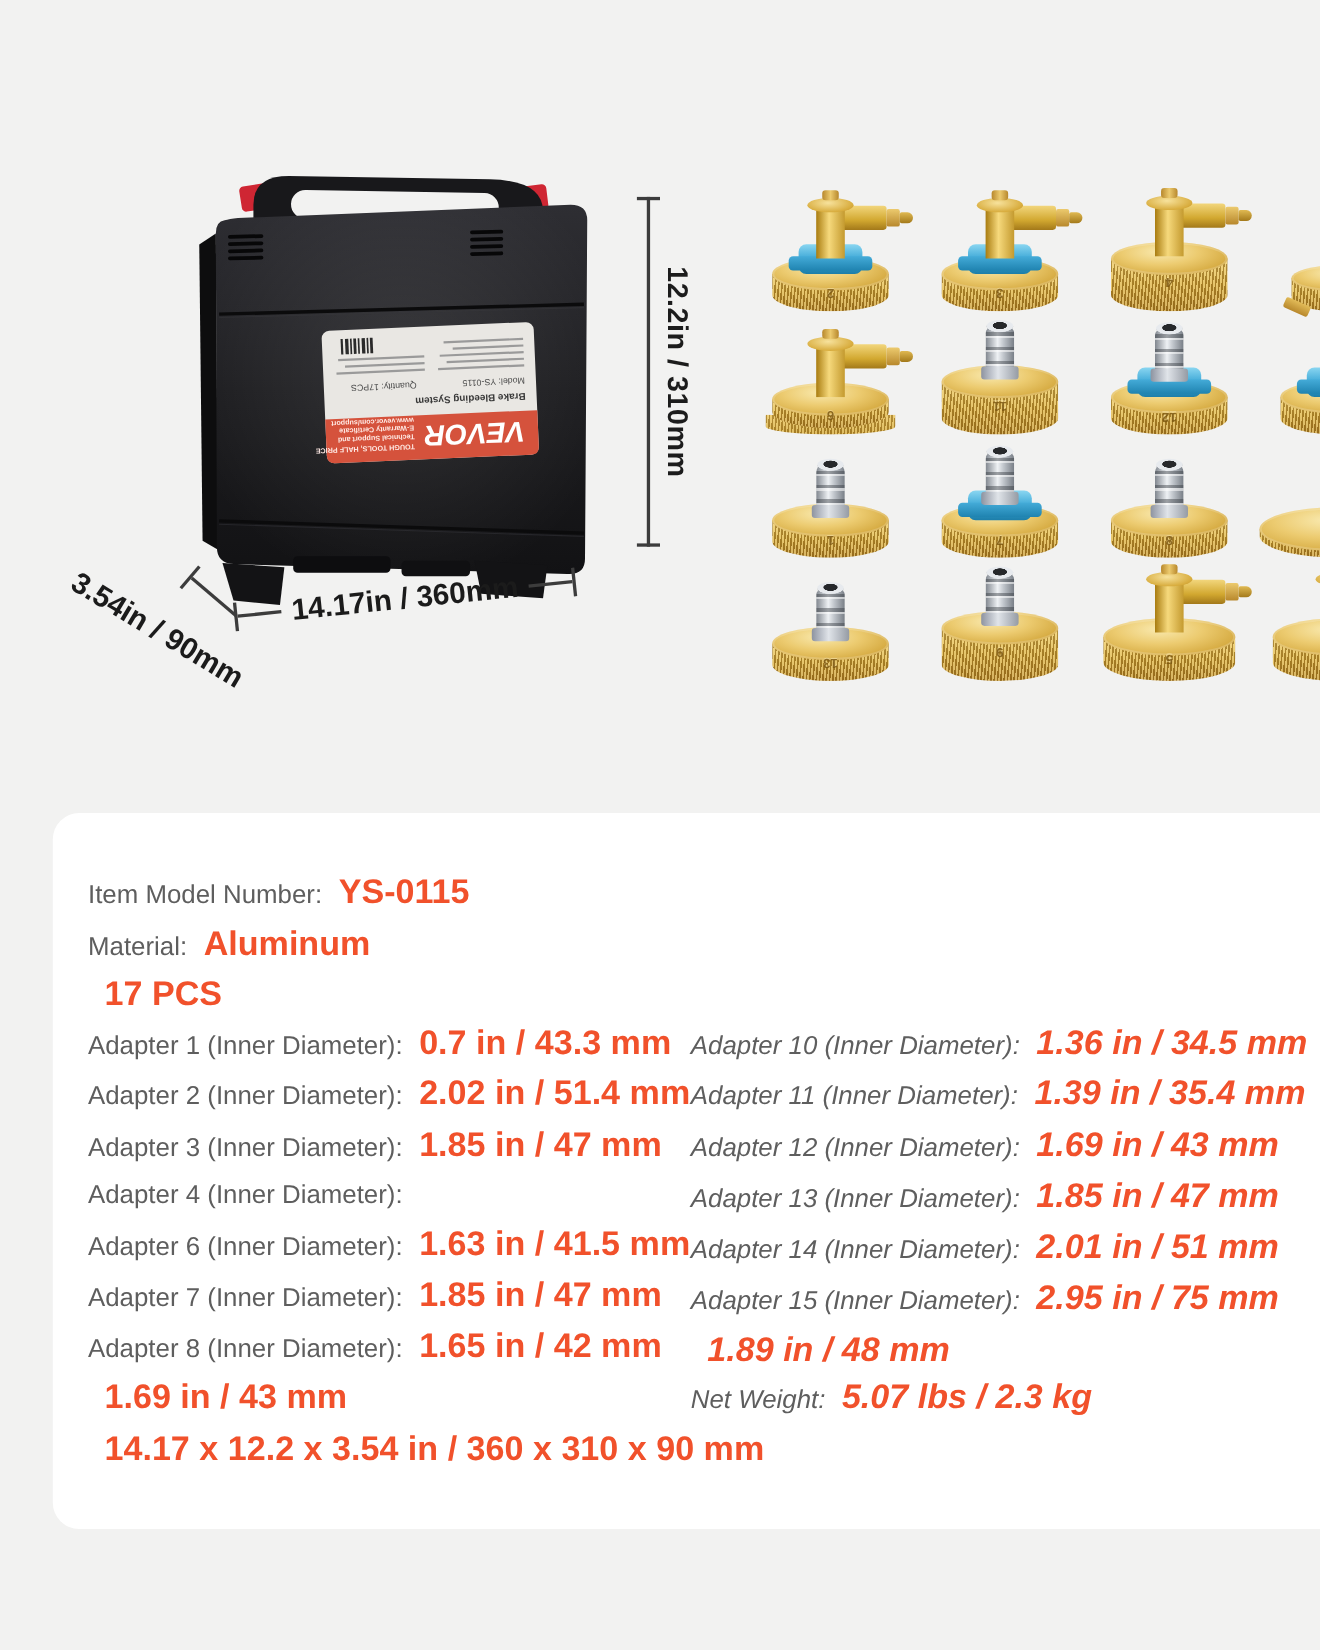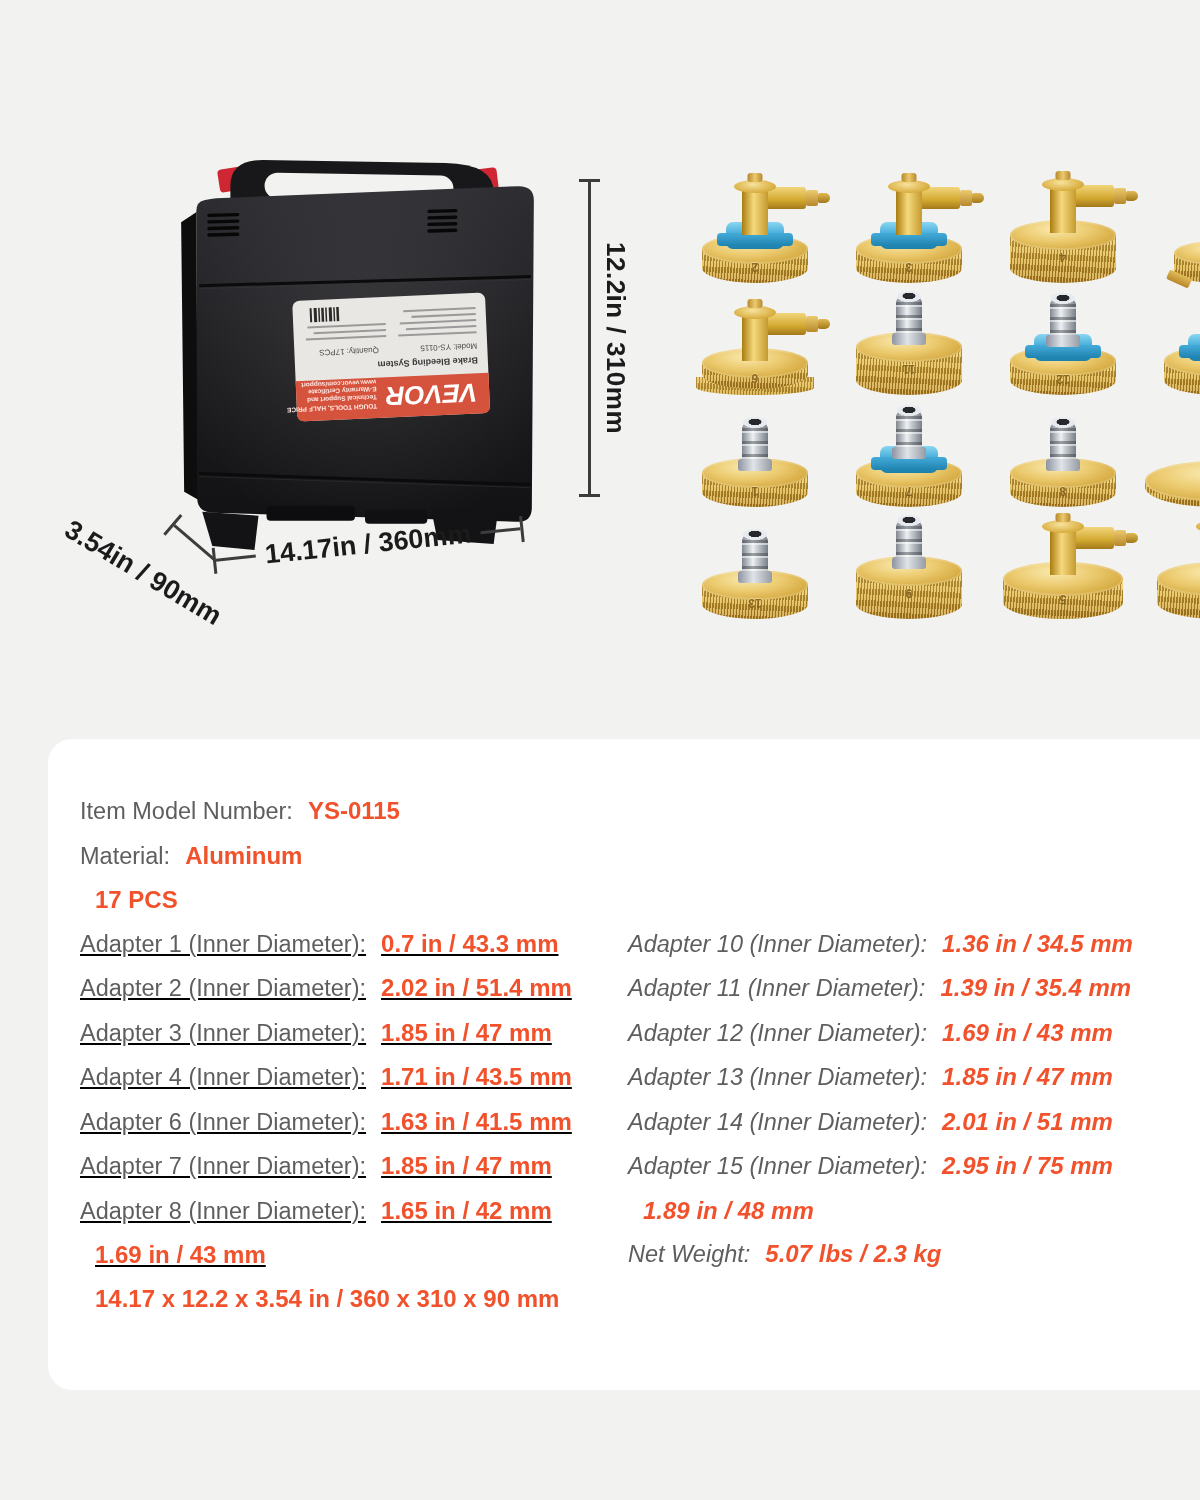--- a/index.html
+++ b/index.html
@@ -81,23 +81,23 @@
   .elbow-tip{position:absolute;left:78px;top:17px;width:12px;height:16px;border-radius:2px;
     background:linear-gradient(180deg,#ecca6e,#b8882c);}
   .elbow-tip2{position:absolute;left:90px;top:20px;width:12px;height:10px;border-radius:2px 6px 6px 2px;
     background:linear-gradient(180deg,#e0b952,#a3791a);}
 
   
   .spec-card{position:absolute;left:48px;top:739px;width:1191px;height:651px;background:#ffffff;border-radius:24px;
     padding:50px 32px 0 32px;box-sizing:border-box;}
   .spec-row{display:flex;align-items:baseline;line-height:43.5px;white-space:nowrap;}
   .spec-label{font-size:23.5px;color:#5e5e5e;}
-  .spec-value{font-size:24px;font-weight:700;color:#f1512b;margin-left:15px;text-align:center;}
+  .spec-value{font-size:31px;font-weight:700;color:#f1512b;margin-left:15px;text-align:center;}
   .spec-cols{display:flex;}
-  .spec-col-left{width:548px;flex:none;text-decoration:underline;}
+  .spec-col-left{width:548px;flex:none;}
   .spec-col-right{flex:1;font-style:italic;}
 
   
   .lbl-brand{font:italic 700 26px "Liberation Sans",sans-serif;fill:#ffffff;}
   .lbl-tiny{font:700 6.5px "Liberation Sans",sans-serif;fill:#ffe9e4;}
   .lbl-body-b{font:700 9px "Liberation Sans",sans-serif;fill:#3a3a3a;}
   .lbl-body{font:400 8px "Liberation Sans",sans-serif;fill:#4a4a4a;}
 </style>
 </head>
 <body>
@@ -429,21 +429,20 @@
           <div class="spec-row">
     <span class="spec-label">Adapter 2 (Inner Diameter):</span>
     <span class="spec-value">2.02 in / 51.4 mm</span>
   </div>
           <div class="spec-row">
     <span class="spec-label">Adapter 3 (Inner Diameter):</span>
     <span class="spec-value">1.85 in / 47 mm</span>
   </div>
           <div class="spec-row">
     <span class="spec-label">Adapter 4 (Inner Diameter):</span>
-    <span class="spec-value">1.71 in / 43.5 mm</span>
   </div>
           <div class="spec-row">
     <span class="spec-label">Adapter 6 (Inner Diameter):</span>
     <span class="spec-value">1.63 in / 41.5 mm</span>
   </div>
           <div class="spec-row">
     <span class="spec-label">Adapter 7 (Inner Diameter):</span>
     <span class="spec-value">1.85 in / 47 mm</span>
   </div>
           <div class="spec-row">

